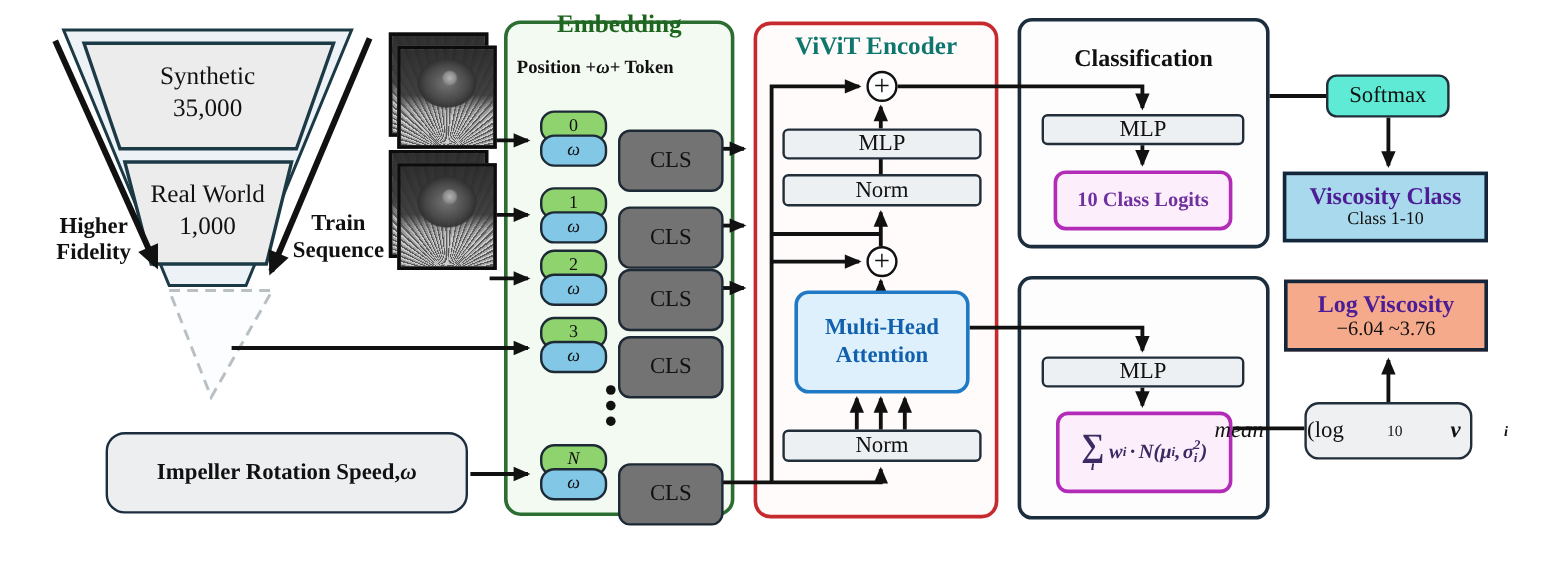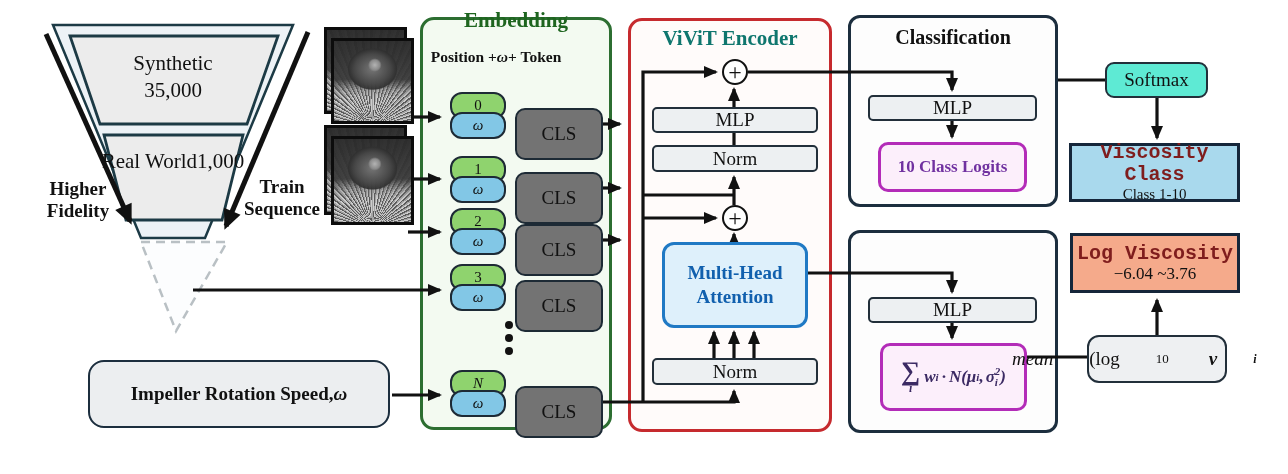--- a/index.html
+++ b/index.html
@@ -16,21 +16,21 @@
              border:3.5px solid #c62a2e;border-radius:14px;}
   .class-box{left:848px;top:15px;width:210px;height:192px;background:#fdfdfd;
              border:3.5px solid #1c2e3e;border-radius:12px;}
   .gmm-box{left:848px;top:230px;width:210px;height:203px;background:#fdfdfd;
              border:3.5px solid #1c2e3e;border-radius:12px;}
 
   .sec-title{font-weight:bold;font-size:20px;white-space:nowrap;}
   .embed-title{left:420px;top:8px;width:192px;color:#1e651f;font-size:21px;}
   .embed-sub{left:420px;top:48px;width:152px;font-size:15.5px;font-weight:bold;}
   .enc-title{left:628px;top:26px;width:204px;color:#0f766e;font-size:21px;}
-  .class-title{left:848px;top:26px;width:210px;}
+  .class-title{left:848px;top:38px;width:210px;}
   .gmm-title{left:848px;top:240px;width:210px;}
 
   
   .tok-row{width:150px;height:48px;left:450px;}
   .pill{position:absolute;width:52px;height:23px;border:2.5px solid #1d2a35;border-radius:12px;
         font-size:15px;display:flex;align-items:center;justify-content:center;}
   .pill.green{left:0;top:0;background:#8fd36e;}
   .pill.blue{left:0;top:20px;background:#82c7e6;font-style:italic;}
   .it{font-style:italic}
   .cls-chip{position:absolute;left:65px;top:16px;width:84px;height:48px;background:#737373;
@@ -55,21 +55,21 @@
   sub.small,sup.small{font-size:11px;}
   .stack{display:inline-flex;flex-direction:column;align-items:flex-start;font-size:11px;line-height:1;vertical-align:-6px;}
 
   
   .softmax{left:1105px;top:62px;width:103px;height:36px;background:#5eead4;border:2.5px solid #222f3a;
            border-radius:9px;font-size:19px;}
   .vclass{left:1069px;top:143px;width:171px;height:59px;background:#a9d9ed;border:3px solid #15263a;
           flex-direction:column;line-height:1.1;}
   .logv{left:1070px;top:233px;width:170px;height:60px;background:#f5aa8b;border:3px solid #15263a;
           flex-direction:column;line-height:1.1;}
-  .res-title{font-weight:bold;font-size:20px;color:#7f1d1d;font-family:Liberation Mono, monospace;}
+  .res-title{font-weight:bold;font-size:20px;color:#4c1d95;}
   .res-sub{font-size:15px;}
   .logv .res-sub{font-size:17px;}
   .mean-box{left:1087px;top:335px;width:140px;height:48px;background:#eef0f2;border:2.5px solid #222f3a;
             border-radius:12px;font-size:19px;gap:36px;}
   sub.s10{font-size:13px;}
   sub.si{font-size:12px;}
 
   .impeller{left:88px;top:360px;width:302px;height:68px;background:#eceef0;border:2.5px solid #1c2e3e;
             border-radius:16px;font-weight:bold;font-size:19px;}
 
@@ -155,21 +155,21 @@
       <path d="M1157,98 V138" marker-end="url(#ah)"></path>
       <path d="M1027,357 H1087"></path>
       <path d="M1157,335 V300" marker-end="url(#ah)"></path>
     </g>
   </svg>
 
   <div class="abs z10 ctr fun-label" style="left:93px;top:50px;width:160px;flex-direction:column;">
     <span>Synthetic</span>
     <span>35,000</span>
   </div>
-  <div class="abs z10 ctr fun-label" style="left:93px;top:148px;width:160px;flex-direction:row;">
+  <div class="abs z10 ctr fun-label" style="left:93px;top:148px;width:160px;flex-direction:column;">
     <span>Real World</span>
     <span>1,000</span>
   </div>
   <div class="abs z10 ctr fun-side" style="left:28px;top:178px;width:100px;flex-direction:column;">
     <span>Higher</span>
     <span>Fidelity</span>
   </div>
   <div class="abs z10 ctr fun-side" style="left:232px;top:176px;width:100px;flex-direction:column;">
     <span>Train</span>
     <span>Sequence</span>

